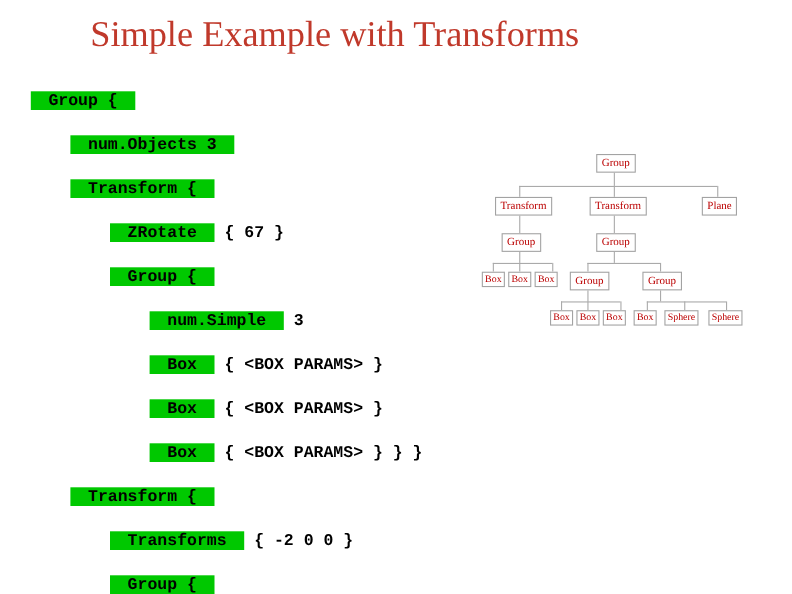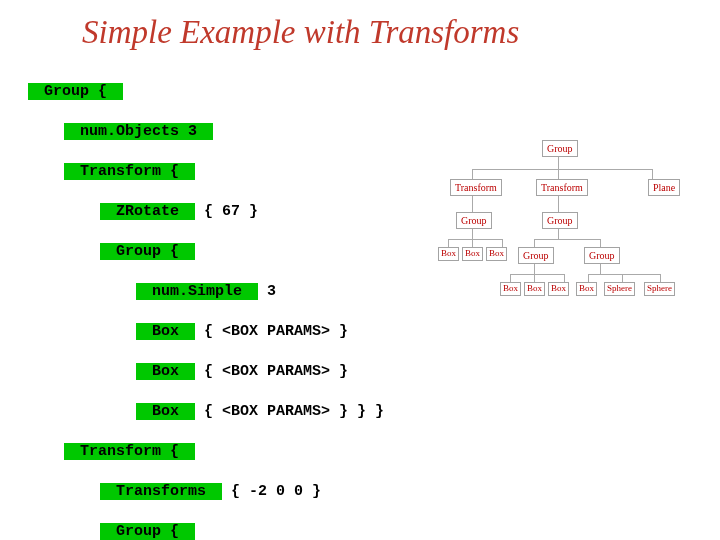--- a/index.html
+++ b/index.html
@@ -12,21 +12,20 @@
     position: relative;
     overflow: hidden;
   }
   .title {
     font-size: 33px;
     color: #c0392b;
     position: absolute;
     top: 14px;
     left: 82px;
     font-family: "Times New Roman", Times, serif;
-    font-style: italic;
   }
   .code-area {
     position: absolute;
     top: 62px;
     left: 28px;
     font-family: "Courier New", monospace;
     font-size: 15px;
     font-weight: bold;
     line-height: 20px;
     white-space: pre;
@@ -97,21 +96,21 @@
 
   <div class="dbox" style="left:100px;top:0;">Group</div>
   <div class="dline v" style="left:116px;top:17px;height:12px;"></div>
   <div class="dline h" style="left:30px;top:29px;width:180px;"></div>
   <div class="dline v" style="left:30px;top:29px;height:10px;"></div>
   <div class="dline v" style="left:116px;top:29px;height:10px;"></div>
   <div class="dline v" style="left:210px;top:29px;height:10px;"></div>
 
   <div class="dbox" style="left:8px;top:39px;">Transform</div>
   <div class="dbox" style="left:94px;top:39px;">Transform</div>
-  <div class="dbox" style="left:206px;top:39px;">Plane</div>
+  <div class="dbox" style="left:196px;top:39px;">Plane</div>
   <div class="dline v" style="left:30px;top:56px;height:16px;"></div>
   <div class="dline v" style="left:116px;top:56px;height:16px;"></div>
 
   <div class="dbox" style="left:14px;top:72px;">Group</div>
   <div class="dbox" style="left:100px;top:72px;">Group</div>
   <div class="dline v" style="left:30px;top:89px;height:10px;"></div>
   <div class="dline h" style="left:6px;top:99px;width:54px;"></div>
   <div class="dline v" style="left:6px;top:99px;height:8px;"></div>
   <div class="dline v" style="left:30px;top:99px;height:8px;"></div>
   <div class="dline v" style="left:60px;top:99px;height:8px;"></div>

